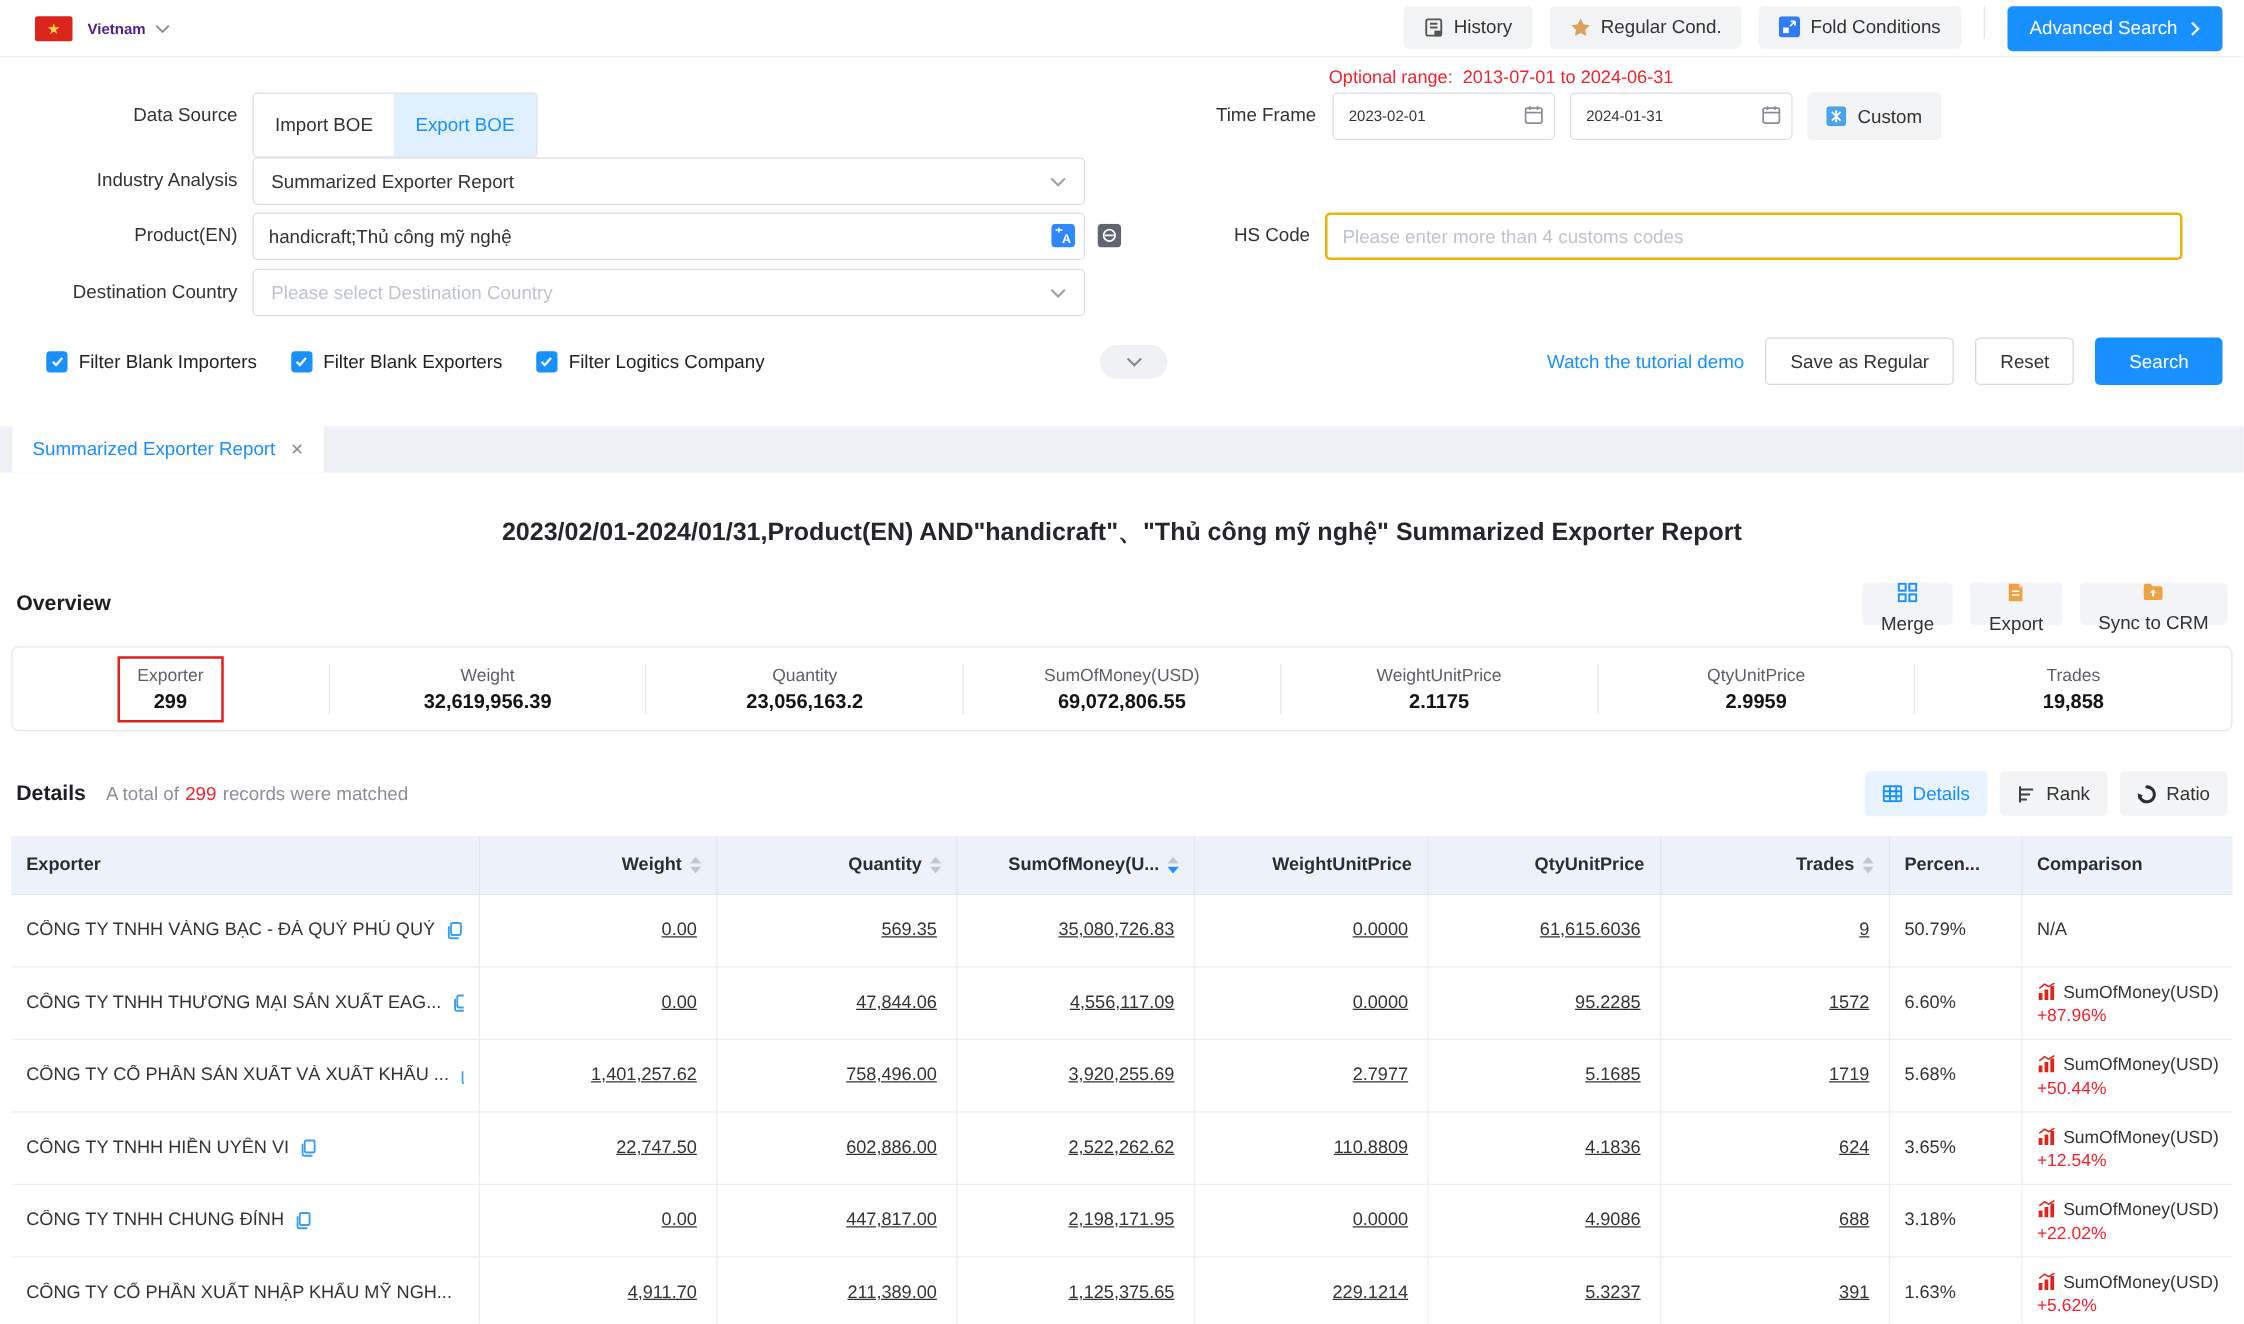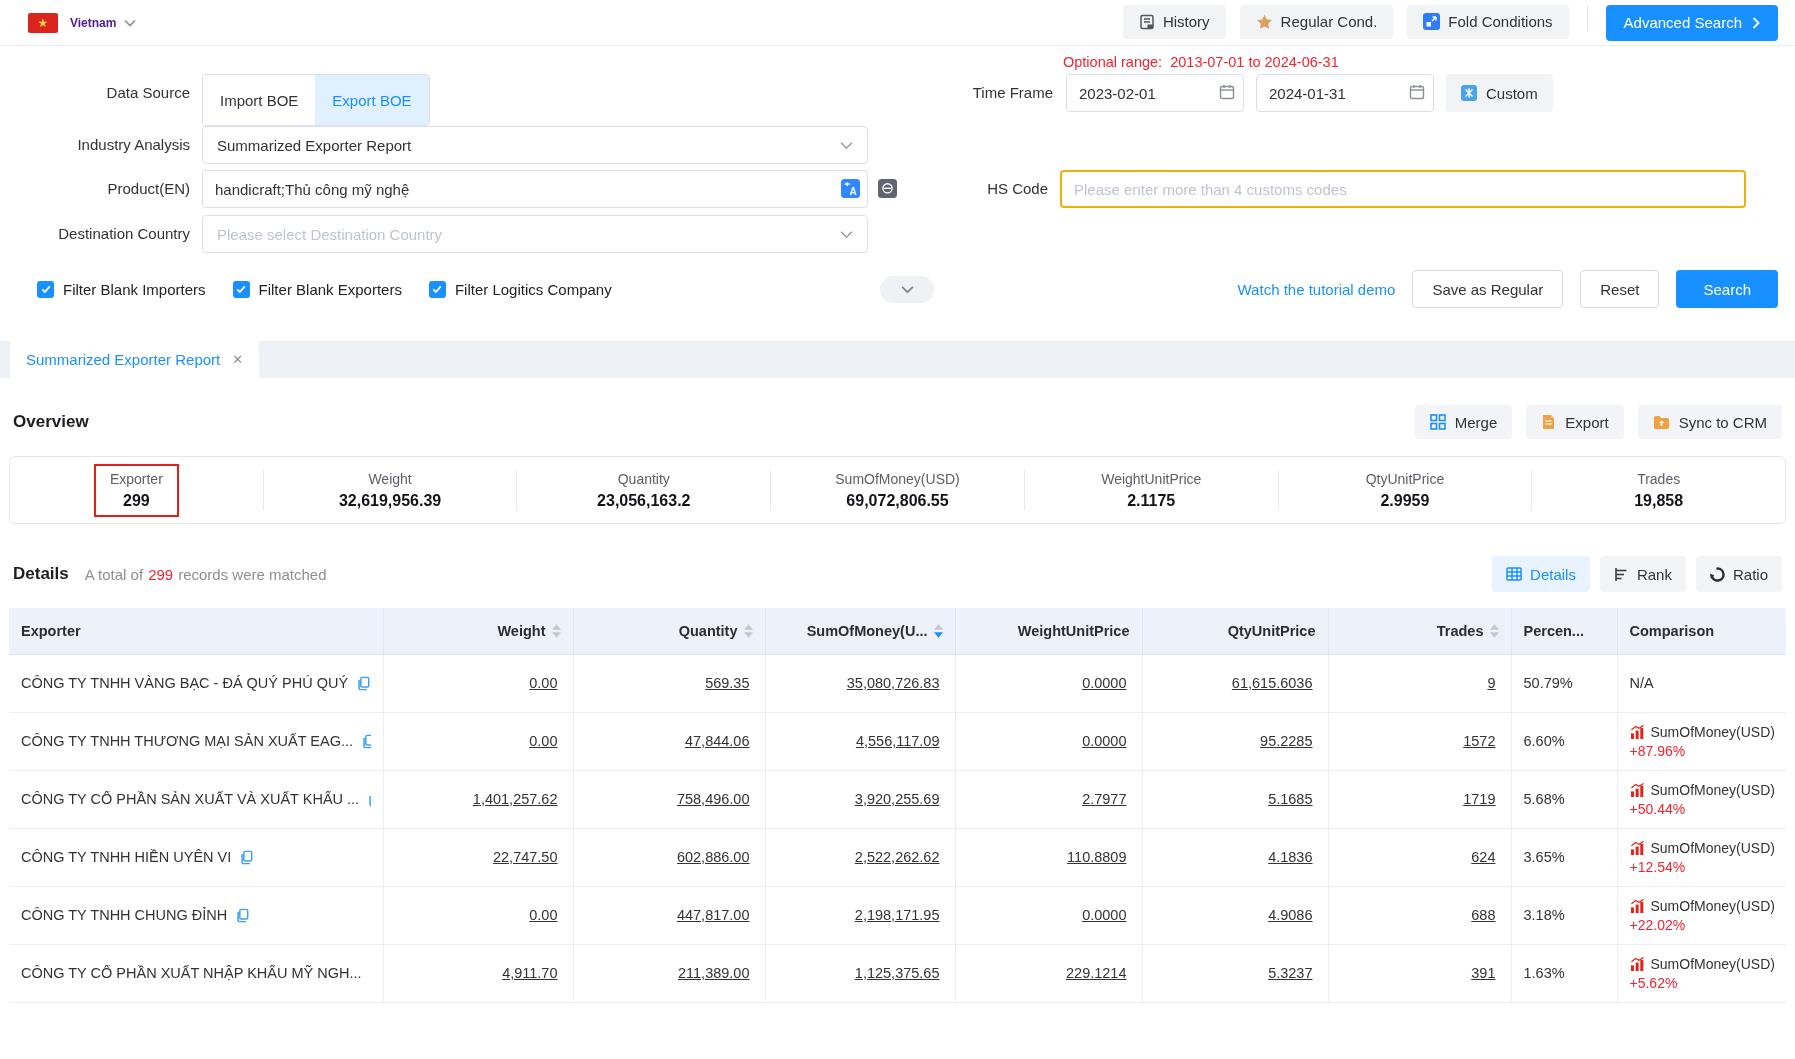--- a/index.html
+++ b/index.html
@@ -36,21 +36,21 @@
   .tg-btn.sel { background:#e0f0ff; color:#1890ff; }
   .f-input, .f-select { position:absolute; top:0; height:38px; border:1px solid #dcdfe6;
     border-radius:4px; font-size:15px; color:#333; background:#fff; }
   .f-select { left:202px; width:666px; display:flex; align-items:center; padding:0 14px; cursor:pointer; }
   .f-select .chev { margin-left:auto; }
   .f-select .ph { color:#bfc4cc; }
   input.txt { padding:0 12px; font-family:inherit; }
   input.txt::placeholder { color:#bfc4cc; }
   .date-wrap { position:absolute; top:0; width:178px; height:38px; }
   .date-wrap input { width:100%; height:100%; border:1px solid #dcdfe6; border-radius:4px;
-    padding:0 34px 0 12px; font-size:15px; font-family:inherit; color:#333; }
+    padding:0 34px 0 12px; font-size:12px; font-family:inherit; color:#333; }
   .date-wrap .icon { position:absolute; right:9px; top:10px; }
   #date1 { left:1066px; } #date2 { left:1256px; }
   .custom-btn { position:absolute; left:1446px; top:0; height:38px; padding:0 15px;
     background:#f2f3f5; border:none; border-radius:4px; font-size:15px; color:#333;
     display:flex; align-items:center; gap:9px; cursor:pointer; }
   .prod-wrap { position:absolute; left:202px; top:0; width:666px; height:38px; }
   .prod-wrap input { width:100%; height:100%; border:1px solid #dcdfe6; border-radius:4px;
     padding:0 40px 0 12px; font-size:15px; font-family:inherit; color:#333; }
   .prod-wrap .trans { position:absolute; right:8px; top:9px; cursor:pointer; }
   .ocr-btn { position:absolute; left:878px; top:9px; cursor:pointer; background:none; border:none; }
@@ -81,21 +81,21 @@
   .tab-label { color:#1890ff; font-size:15px; }
   .tab-close { color:#8a8f99; font-size:13px; cursor:pointer; }
 
   
   .content { padding:0 9px; background:#fff; }
   .rpt-title { margin-top:34px; text-align:center; font-size:20px; font-weight:600; color:#24262b; }
   .ov-bar { margin-top:26px; height:36px; display:flex; align-items:center; padding:0 4px; }
   .ov-title { font-size:17px; font-weight:700; color:#1c1e22; }
   .ov-actions { margin-left:auto; display:flex; gap:14px; }
   .soft-btn { height:34px; padding:0 15px; background:#f2f4f7; border:none; border-radius:4px;
-    font-size:15px; color:#333; display:flex; align-items:center; gap:9px; cursor:pointer; }
+    font-size:15px; color:#333; display:flex; align-items:center; gap:9px; cursor:pointer;flex-direction:column; }
   .stats { margin-top:16px; height:68px; border:1px solid #e5e6eb; border-radius:6px;
     display:flex; align-items:center; }
   .stat { flex:1; display:flex; flex-direction:column; align-items:center; justify-content:center;
     border-left:1px solid #e8e8e8; height:40px; }
   .stat:first-child { border-left:none; }
   .stat-inner { display:flex; flex-direction:column; align-items:center; gap:5px; padding:5px 14px; }
   .stat-inner.hl { border:2px solid #e02020; }
   .stat-label { font-size:14px; color:#5c6066; }
   .stat-value { font-size:16px; font-weight:700; color:#121418; }
   .det-bar { margin-top:30px; height:40px; display:flex; align-items:center; padding:0 4px; }
@@ -320,20 +320,21 @@
 </div>
 
 <div class="tabband">
   <div class="tab">
     <span class="tab-label">Summarized Exporter Report</span>
     <span class="tab-close">✕</span>
   </div>
 </div>
 
 <div class="content">
+  <div class="rpt-title">2023/02/01-2024/01/31,Product(EN) AND"handicraft"、"Thủ công mỹ nghệ" Summarized Exporter Report</div>
 
   <div class="ov-bar">
     <span class="ov-title">Overview</span>
     <div class="ov-actions">
       <button class="soft-btn">
         <span class="icon">
           <svg width="16" height="16" viewBox="0 0 16 16">
               <g fill="none" stroke="#1890ff" stroke-width="1.6">
                 <rect x="1" y="1" width="5.5" height="5.5"></rect>
                 <rect x="9.5" y="1" width="5.5" height="5.5"></rect>

